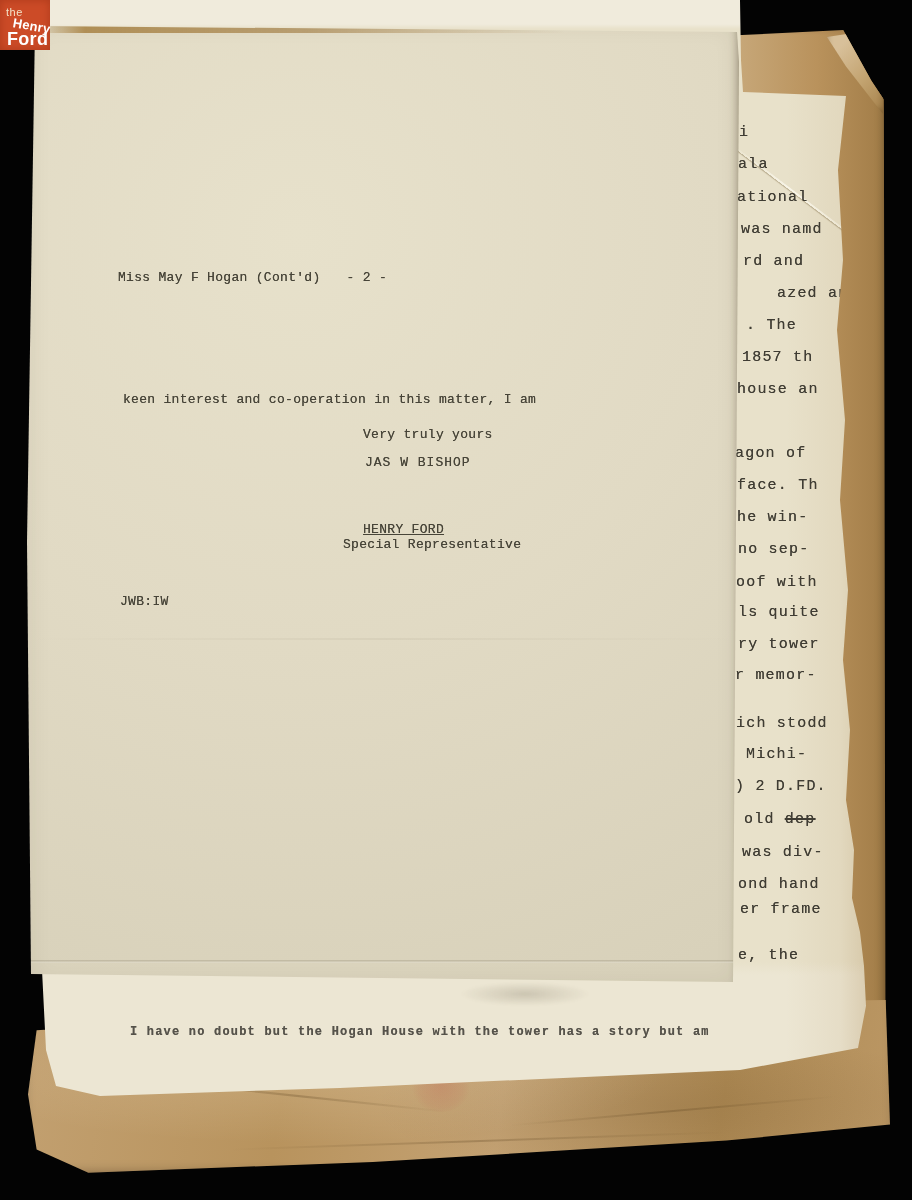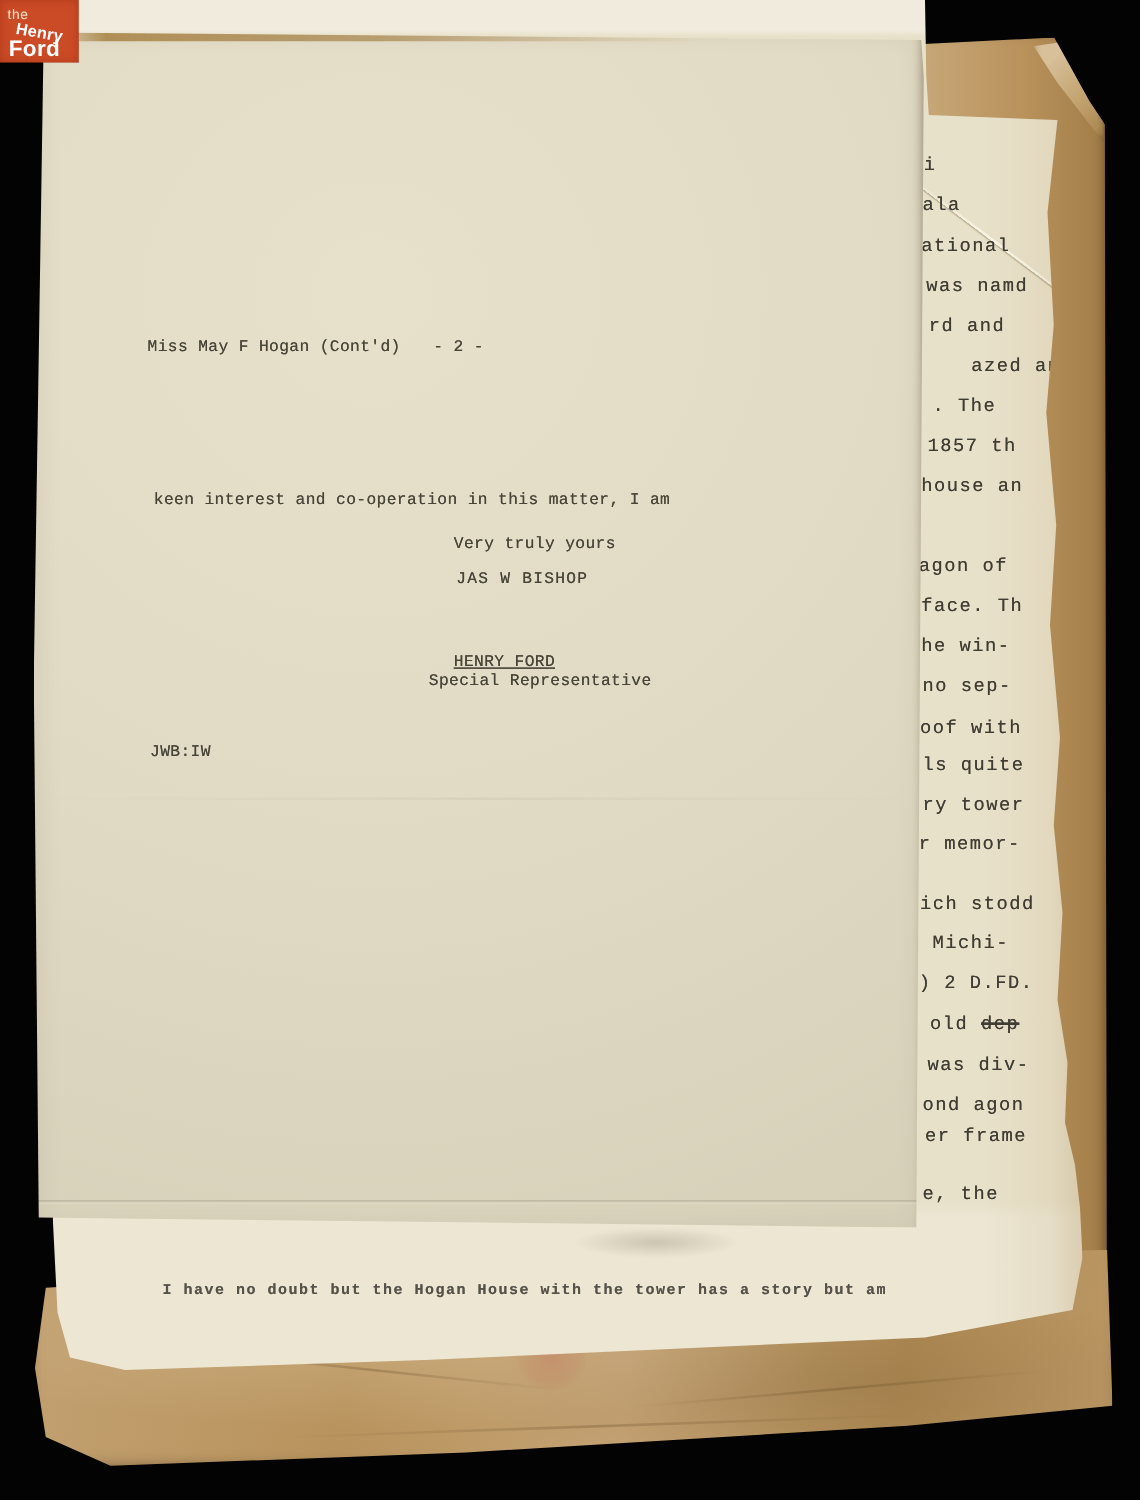--- a/index.html
+++ b/index.html
@@ -76,21 +76,21 @@
   .pagenum{margin-left:26px;}
   .t-body1{left:236px;top:352px;}
   .t-body2{left:96px;top:370px;font-family:Liberation Mono, monospace;}
   .t-closing{left:336px;top:405px;}
   .t-signame{left:338px;top:433px;letter-spacing:1px;}
   .t-sigtitle{left:316px;top:484px;margin-top:31px;}
   .t-sigorg{left:336px;top:500px;text-decoration:underline;}
   .t-initials{left:93px;top:572px;}
 
   
-  .logo{position:absolute;left:0;top:0;width:63px;height:50px;z-index:50;background:#cc4b27;
+  .logo{position:absolute;left:0;top:0;width:50px;height:50px;z-index:50;background:#cc4b27;
     box-shadow:inset 0 0 8px rgba(120,30,5,.35);font-family:"Liberation Sans",sans-serif;}
   .l-the{position:absolute;left:6px;top:6px;font-size:11px;color:#f3e3c8;letter-spacing:.5px;}
   .l-henry{position:absolute;left:13px;top:15px;font-size:13px;font-weight:bold;color:#fff;
     transform:rotate(10deg);transform-origin:left center;letter-spacing:.2px;}
   .l-ford{position:absolute;left:7px;top:29px;font-size:18px;font-weight:bold;color:#fff;letter-spacing:.3px;}
 </style>
 </head>
 <body>
 
 <div class="stage">
@@ -127,21 +127,21 @@
     <div class="rc-line" style="left:698px;top:542px">no sep-</div>
     <div class="rc-line" style="left:696px;top:575px">oof with</div>
     <div class="rc-line" style="left:698px;top:605px">ls quite</div>
     <div class="rc-line" style="left:698px;top:637px">ry tower</div>
     <div class="rc-line" style="left:695px;top:668px">r memor-</div>
     <div class="rc-line" style="left:696px;top:716px">ich stodd</div>
     <div class="rc-line" style="left:706px;top:747px">Michi-</div>
     <div class="rc-line" style="left:695px;top:779px">) 2 D.FD.</div>
     <div class="rc-line" style="left:704px;top:812px"><span>old </span><span class="struck">dep</span></div>
     <div class="rc-line" style="left:702px;top:845px">was div-</div>
-    <div class="rc-line" style="left:698px;top:877px">ond agon</div>
+    <div class="rc-line" style="left:698px;top:877px">ond hand</div>
     <div class="rc-line" style="left:700px;top:902px">er frame</div>
     <div class="rc-line" style="left:698px;top:948px">e, the</div>
 
     <div class="smudge"></div>
     <div class="bottom-line">I have no doubt but the Hogan House with the tower has a story but am</div>
   </div>
 
   <div class="main-letter">
     <div class="top-stain"></div>
     <div class="crease-mid"></div>

